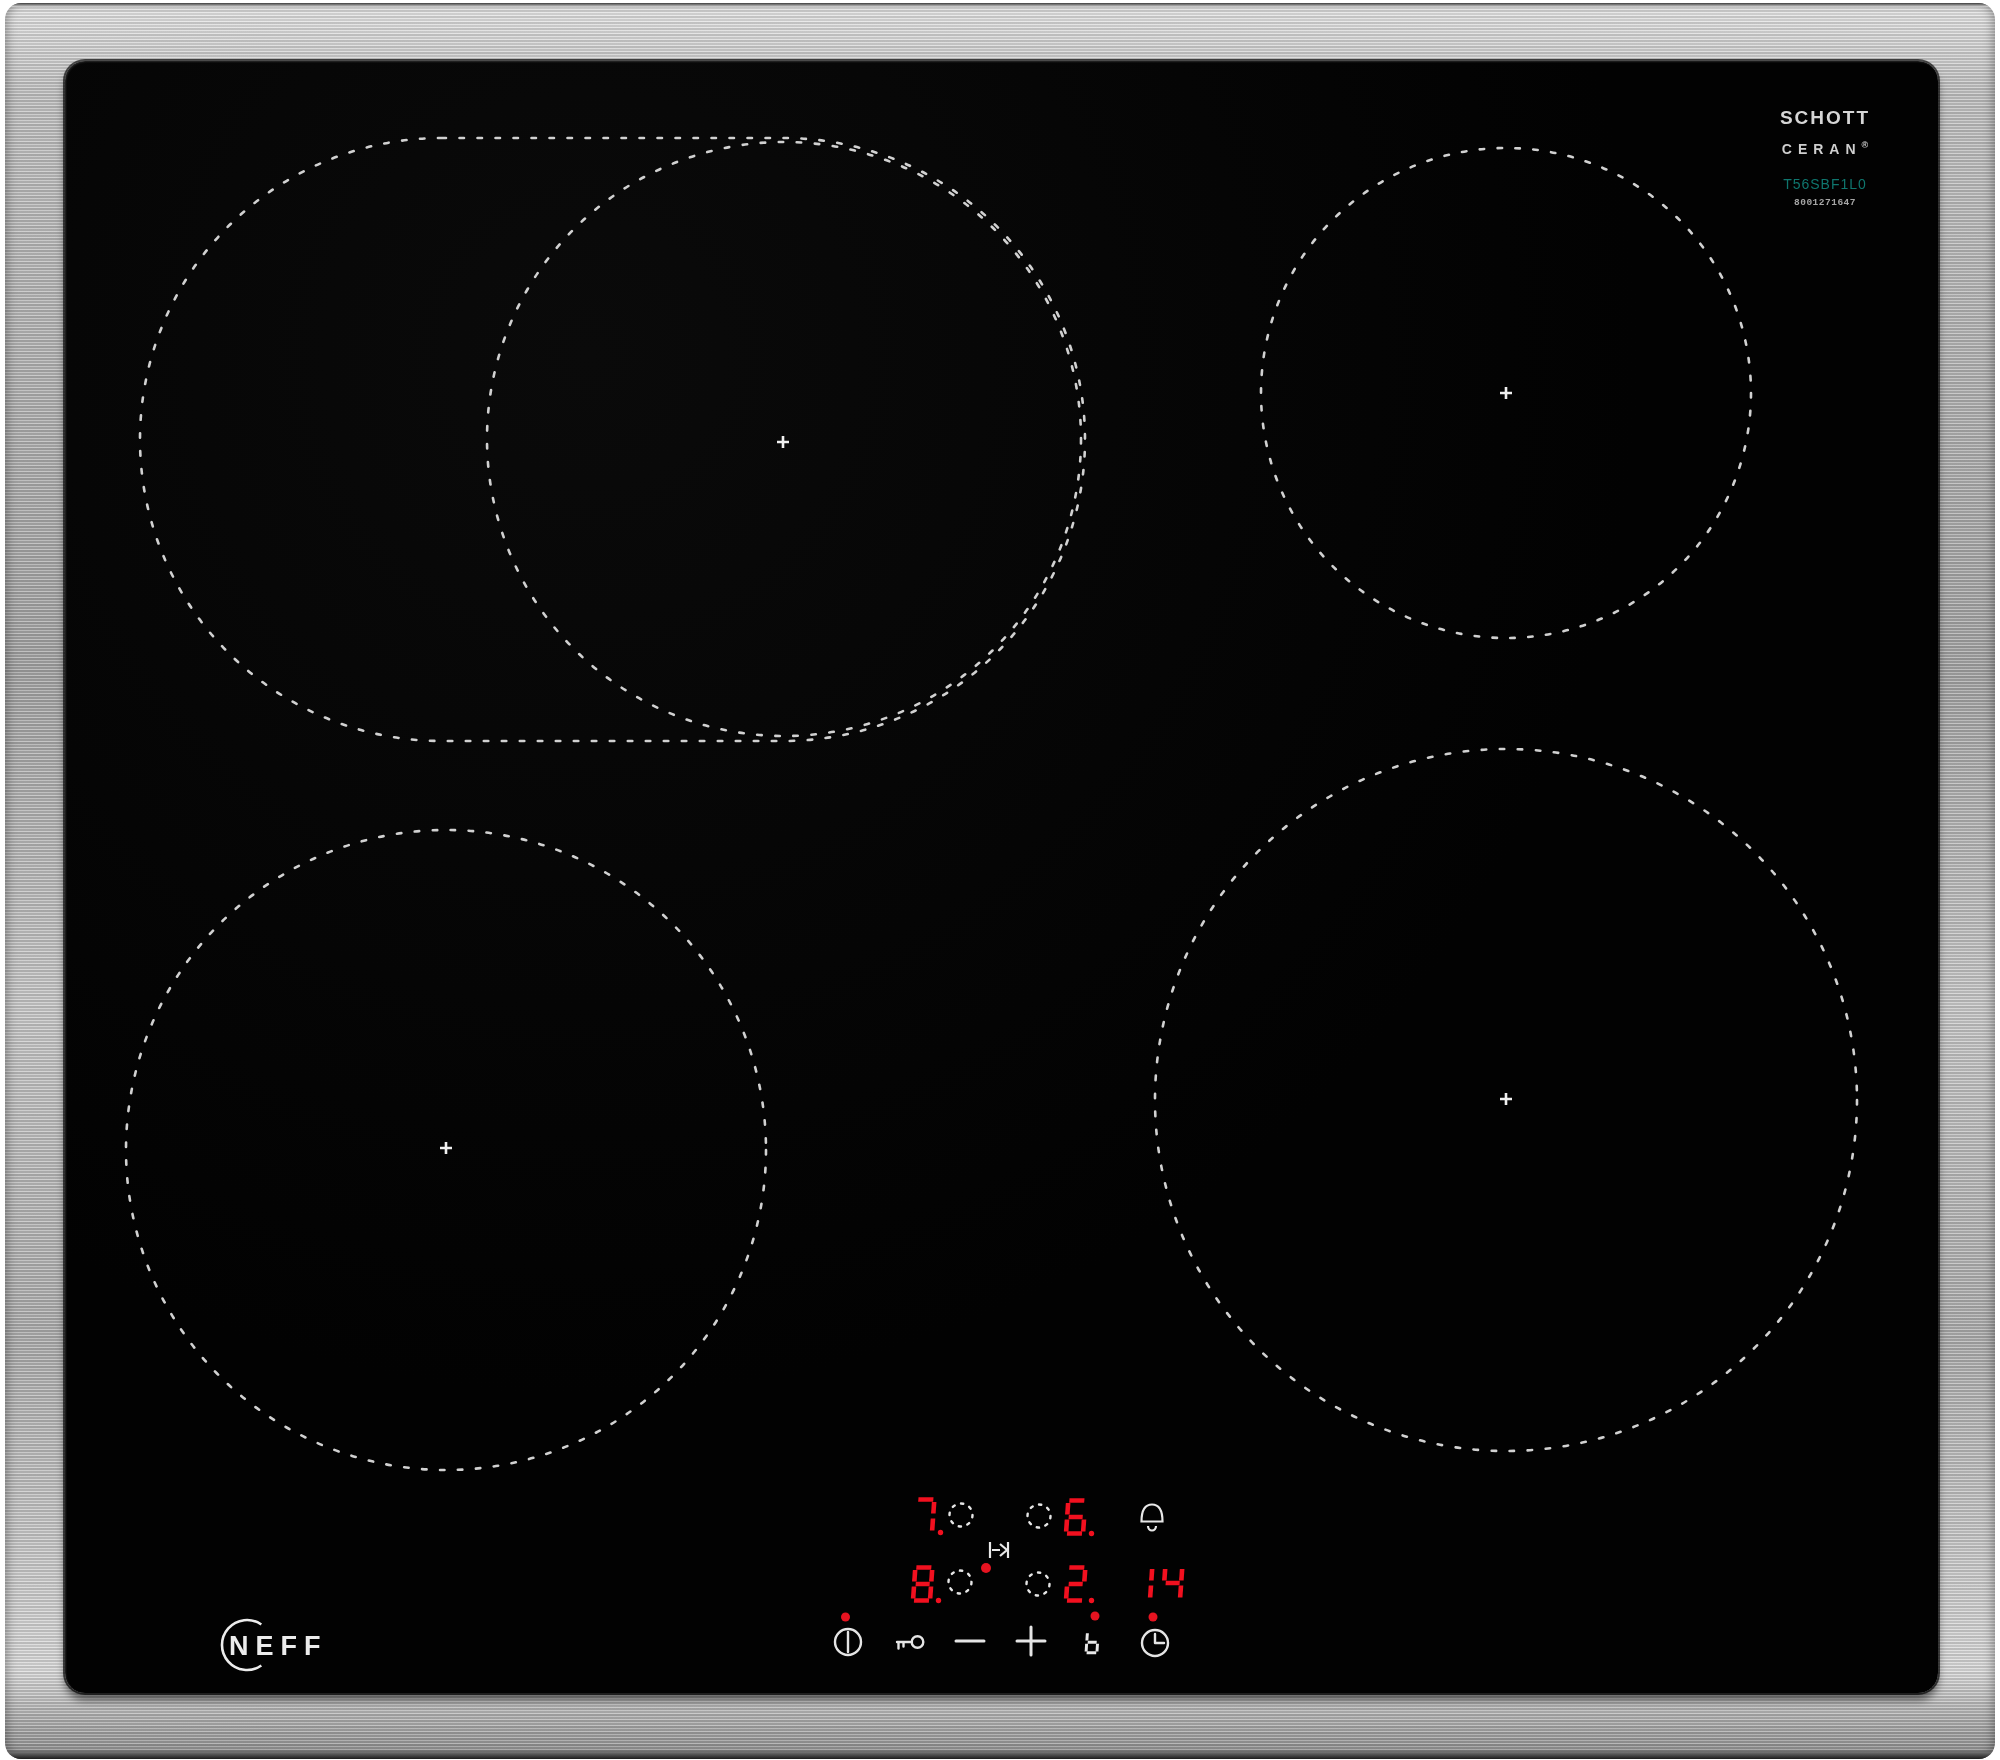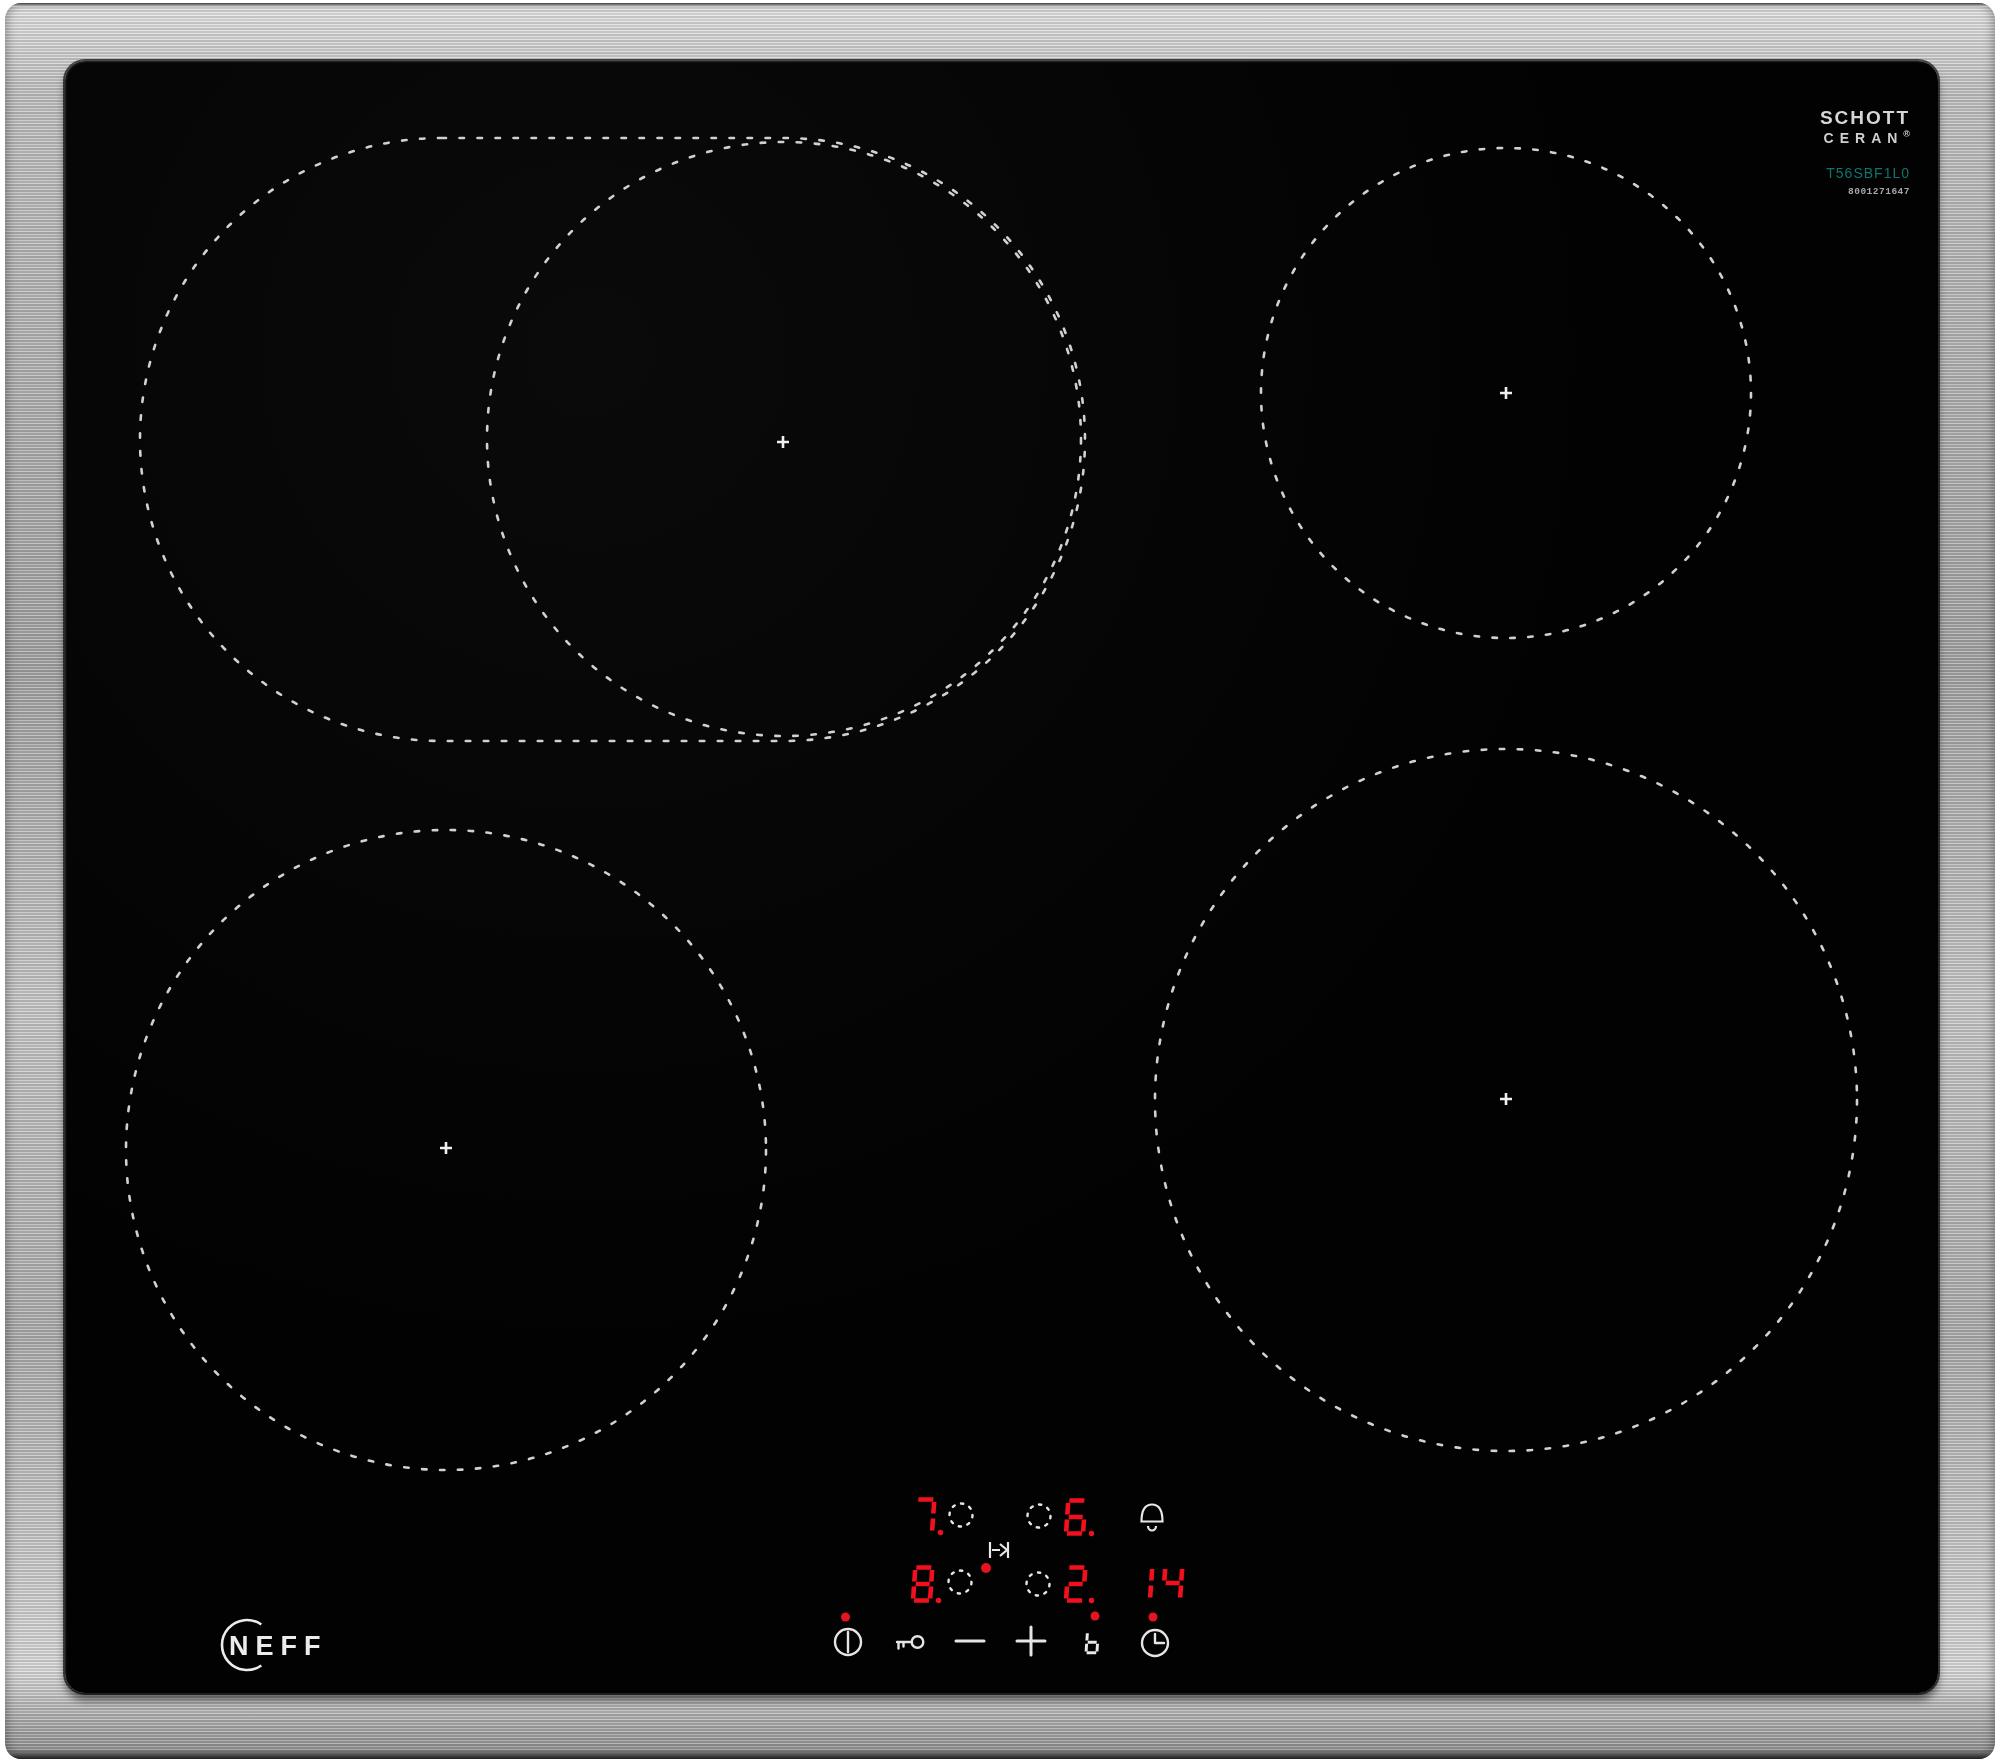--- a/index.html
+++ b/index.html
@@ -38,25 +38,25 @@
     box-shadow:
       0 0 0 2px rgba(0,0,0,.65),
       0 7px 9px rgba(0,0,0,.55),
       inset 1px 1px 2px rgba(255,255,255,.14);
   }
   
   svg.overlay{position:absolute;left:0;top:0;width:2000px;height:1760px;}
   .dotring{stroke:#e6e6e6;fill:none;stroke-width:2.4;stroke-dasharray:2.3 6.7;stroke-linecap:round;}
   
   .schott{
-    position:absolute;left:1740px;top:108px;width:170px;text-align:right;
+    position:absolute;left:1740px;top:108px;width:170px;text-align:center;
     color:#d2d2d2;line-height:1.05;user-select:none;
   }
   .schott .l1{font-size:19px;letter-spacing:2px;font-weight:bold;color:#d6d6d6;}
-  .schott .l2{font-size:14px;letter-spacing:6px;font-weight:bold;color:#cfcfcf;margin-top:2px;}
+  .schott .l2{font-size:14px;letter-spacing:6px;font-weight:bold;color:#cfcfcf;margin-top:13px;}
   .schott .l2 .reg{font-size:9px;letter-spacing:0;vertical-align:super;}
   .schott .model{font-size:14px;letter-spacing:1px;color:#0f766e;margin-top:21px;}
   .schott .serial{font-size:9.5px;letter-spacing:.5px;color:#a6a6a6;margin-top:6px;font-weight:bold;font-family:Liberation Mono, monospace;}
 </style>
 </head>
 <body>
 
 <div class="frame">
   <div class="frame-edge-top"></div>
   <div class="glass"></div>

